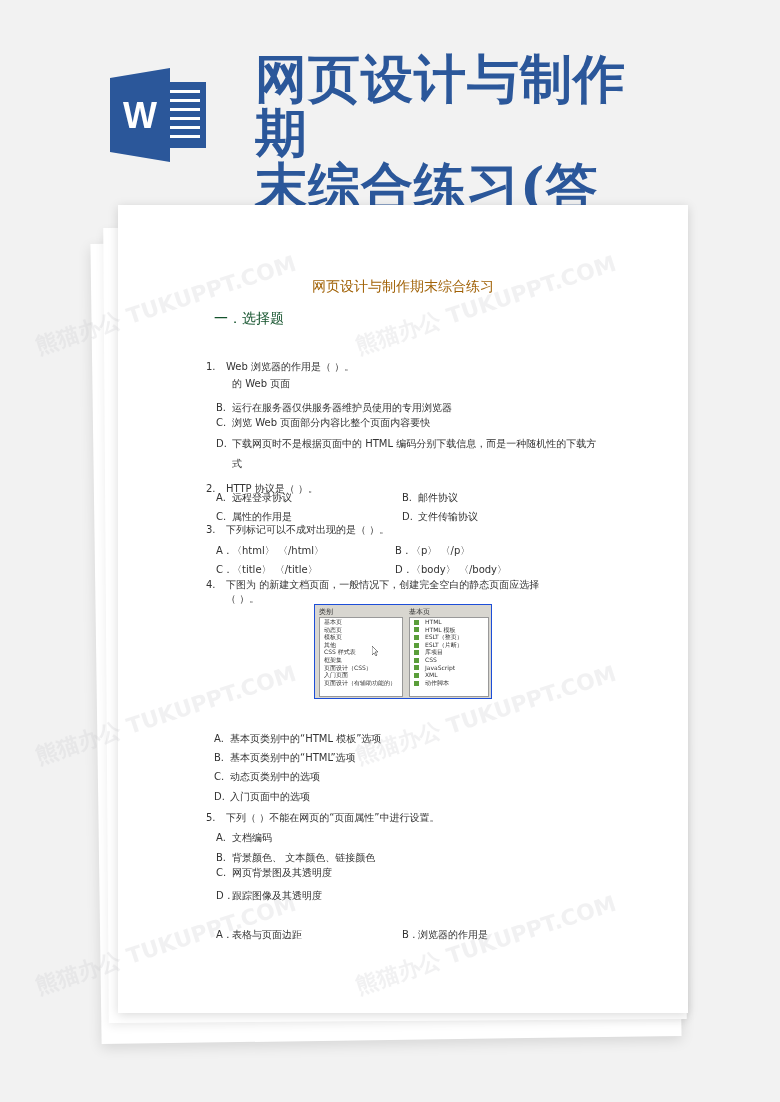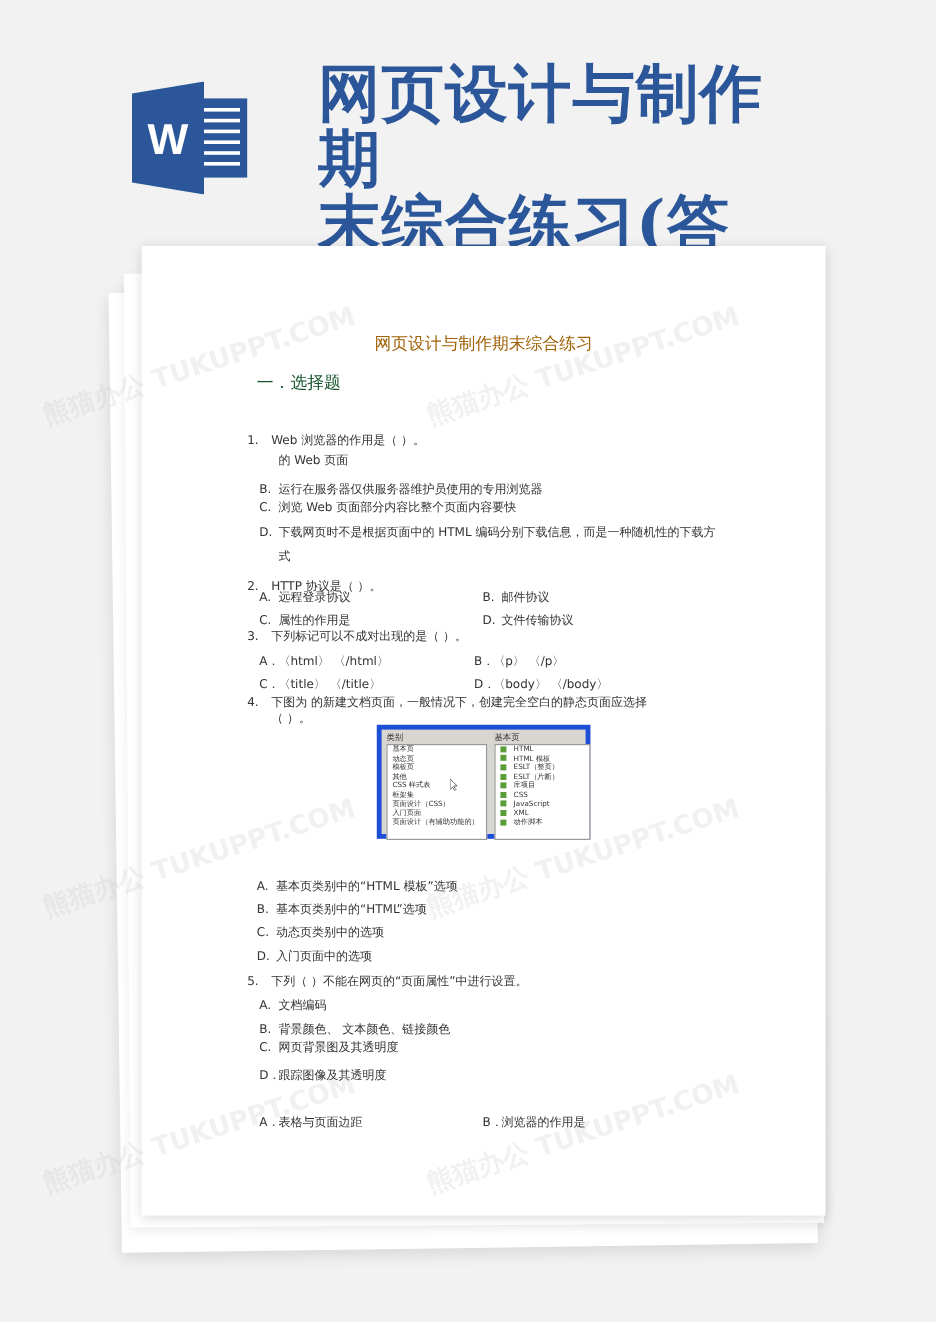--- a/index.html
+++ b/index.html
@@ -6,21 +6,21 @@
   html, body { width: 780px; height: 1102px; overflow: hidden; }
   body {
     background: #f2f2f2;
     font-family: "DejaVu Sans", "Liberation Sans", sans-serif;
     position: relative;
     color: #222;
   }
   .banner { position: absolute; left: 0; top: 0; width: 780px; height: 200px; }
   .word-logo { position: absolute; left: 108px; top: 68px; width: 100px; height: 94px; }
   .banner-title {
-    position: absolute; left: 265px; top: 52px; width: 420px;
+    position: absolute; left: 255px; top: 52px; width: 420px;
     font-family: "DejaVu Serif", "Liberation Serif", serif;
     font-weight: bold; font-size: 52px; line-height: 54px;
     color: #2b579a; letter-spacing: 1px;
   }
   .sheet-back {
     position: absolute; left: 96px; top: 240px; width: 580px; height: 800px;
     background: #fff;
     transform: rotate(-0.8deg);
     box-shadow: 0 4px 14px rgba(0,0,0,0.12);
   }
@@ -42,21 +42,21 @@
   .section-heading {
     position: absolute; left: 84px; top: 105px; font-size: 14px; color: #14532d;
     font-family: "DejaVu Serif", "Liberation Serif", serif;
     margin-left: 12px;
   }
   .line { position: absolute; font-size: 10px; color: #333; white-space: nowrap; }
   .q-num { display: inline-block; width: 20px; }
   .opt-label { display: inline-block; width: 16px; }
   .figure {
     position: absolute; left: 196px; top: 399px; width: 178px; height: 95px;
-    background: #d8d6d0; border: 4px solid #1d4ed8;
+    background: #d8d6d0; border: 1px solid #1d4ed8;
     font-size: 6px; color: #333;
   }
   .fig-col-head { position: absolute; top: 2px; font-size: 7px; }
   .fig-panel { position: absolute; top: 12px; height: 80px; background: #fff; border: 1px solid #999; }
   .fig-item { height: 7.6px; line-height: 7.6px; padding-left: 4px; white-space: nowrap; }
   .fig-check {
     display: inline-block; width: 5px; height: 5px; background: #5a9e3a;
     margin-right: 6px; vertical-align: middle;
   }
   .cursor { position: absolute; left: 52px; top: 28px; width: 8px; height: 10px; }

